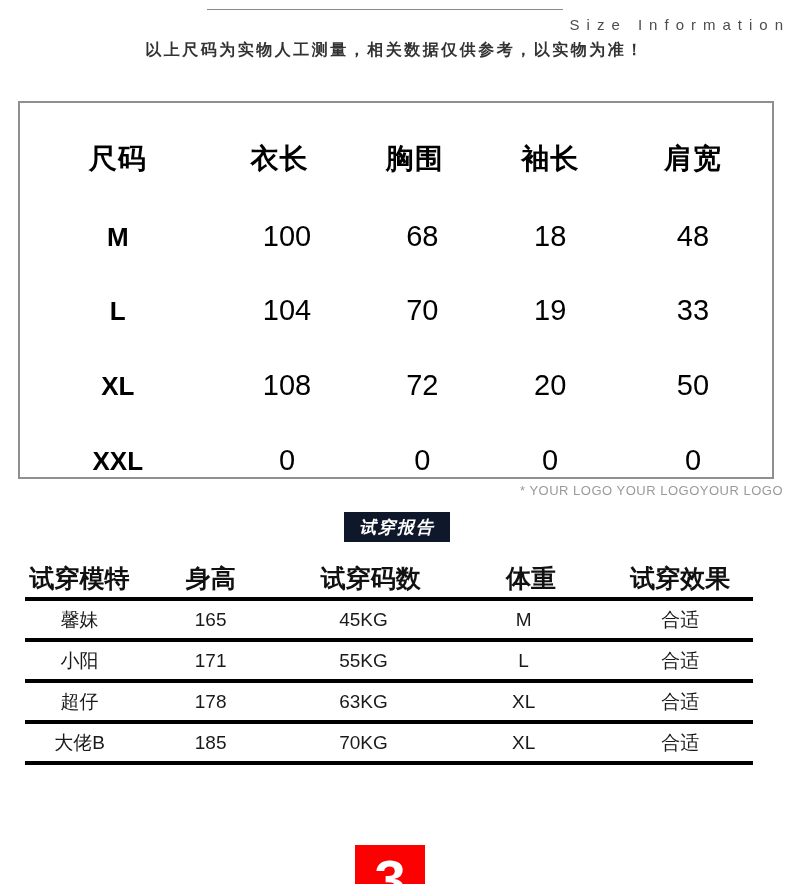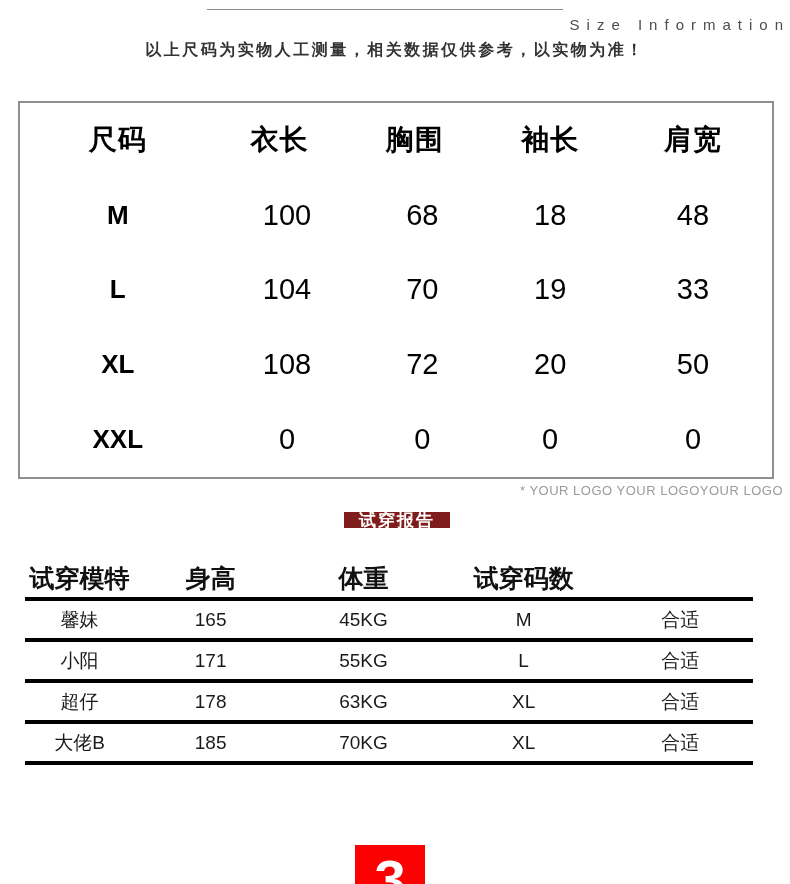--- a/index.html
+++ b/index.html
@@ -15,36 +15,36 @@
   }
   .subtitle-cn{
     position:absolute;left:0;top:40px;width:100%;text-align:center;
     font-size:16px;font-weight:700;letter-spacing:2.5px;color:#333;
   }
   
   .size-box{
     position:absolute;left:18px;top:101px;width:752px;height:374px;
     border:2px solid #8f8f8f;display:flex;flex-direction:column;
   }
-  .size-row{flex:1;display:flex;align-items:center;}
+  .size-row{flex:1;display:flex;align-items:flex-end;}
   .size-cell{text-align:center;}
   .sc1{width:26%;} .sc2{width:19%;} .sc3{width:17%;} .sc4{width:17%;} .sc5{width:21%;}
   .size-head .size-cell{font-size:28px;font-weight:700;letter-spacing:1px;color:#000;}
   .size-label{font-size:26px;font-weight:700;color:#000;}
   .size-num{font-size:29px;font-weight:500;color:#000;}
   
   .watermark{
     position:absolute;right:7px;top:483px;font-size:13px;color:#9a9a9a;
     letter-spacing:0.5px;font-weight:400;text-align:right;
   }
   
   .fit-badge{
-    position:absolute;left:344px;top:512px;width:106px;height:16px;
-    background:#7f1d1d;color:#fff;display:flex;align-items:center;justify-content:center;
-    font-size:17px;font-weight:700;letter-spacing:2px;
+    position:absolute;left:344px;top:512px;width:106px;height:30px;
+    background:#0f172a;color:#fff;display:flex;align-items:center;justify-content:center;
+    font-size:17px;font-weight:700;letter-spacing:2px;font-style:italic;
   }
   
   .fit-table{position:absolute;left:25px;top:560px;width:728px;}
   .fit-row{display:flex;align-items:center;height:37px;border-bottom:4px solid #000;}
   .fit-head .fit-cell{font-size:25px;font-weight:700;color:#111;}
   .fit-cell{text-align:center;font-size:19px;color:#1a1a1a;}
   .fc1{width:15%;} .fc2{width:21%;} .fc3{width:21%;} .fc4{width:23%;} .fc5{width:20%;}
   
   .page-num{
     position:absolute;left:355px;top:845px;width:70px;height:39px;
@@ -103,22 +103,23 @@
   </div>
 
   <div class="watermark">* YOUR LOGO YOUR LOGOYOUR LOGO</div>
 
   <div class="fit-badge">试穿报告</div>
 
   <div class="fit-table">
     <div class="fit-row fit-head">
       <div class="fit-cell fc1">试穿模特</div>
       <div class="fit-cell fc2">身高</div>
+      <div class="fit-cell fc4">试穿码数</div>
       <div class="fit-cell fc3">体重</div>
-      <div class="fit-cell fc4">试穿码数</div>
+      <div class="fit-cell fc5">试穿效果</div>
     </div>
     <div class="fit-row">
       <div class="fit-cell fc1">馨妹</div>
       <div class="fit-cell fc2">165</div>
       <div class="fit-cell fc3">45KG</div>
       <div class="fit-cell fc4">M</div>
       <div class="fit-cell fc5">合适</div>
     </div>
     <div class="fit-row">
       <div class="fit-cell fc1">小阳</div>

